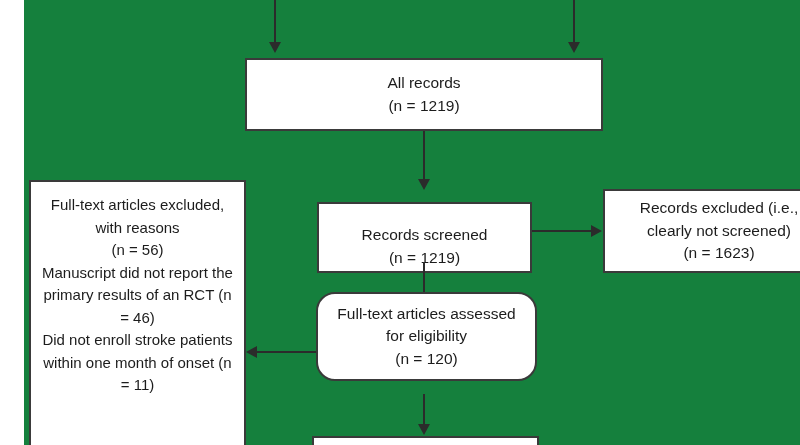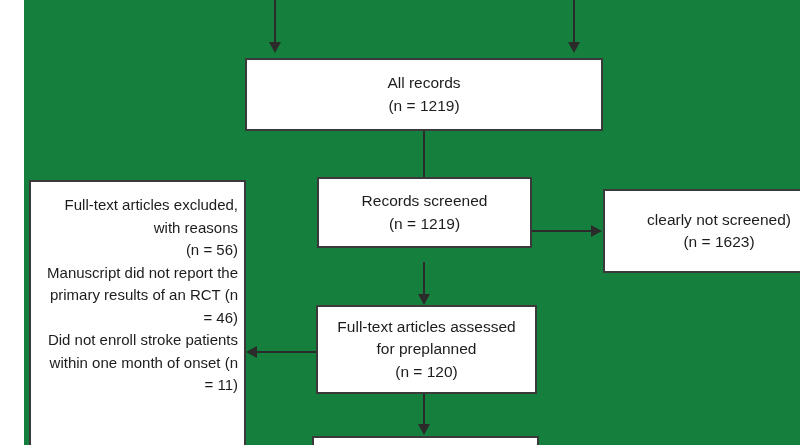--- a/index.html
+++ b/index.html
@@ -34,25 +34,25 @@
   }
   .box.left-align-block {
     justify-content: flex-start;
     padding-top: 12px;
   }
   .box .line {
     display: block;
     white-space: nowrap;
   }
   .box-left-text {
-    text-align: right;
+    text-align: center;
     width: 100%;
   }
   .box-center-text {
-    text-align: right;
+    text-align: center;
     width: 100%;
   }
 
   
   .vline {
     position: absolute;
     width: 2px;
     background: #2b2b2b;
   }
   .hline {
@@ -97,39 +97,40 @@
   <div class="arrow-down" style="left:544px; top:42px;"></div>
 
   <div class="box" style="left:221px; top:58px; width:358px; height:73px;">
     <span class="line">All records</span>
     <span class="line">(n = 1219)</span>
   </div>
 
   <div class="vline" style="left:399px; top:131px; height:48px;"></div>
   <div class="arrow-down" style="left:394px; top:179px;"></div>
 
-  <div class="box" style="left:293px; top:177px; width:215px; height:71px;">
+  <div class="box" style="left:293px; top:202px; width:215px; height:71px;justify-content:flex-end;">
     <span class="line">Records screened</span>
     <span class="line">(n = 1219)</span>
   </div>
 
   <div class="hline" style="left:508px; top:230px; width:60px;"></div>
   <div class="arrow-right" style="left:567px; top:225px;"></div>
 
   <div class="box" style="left:579px; top:189px; width:232px; height:84px;">
+    <span class="line">Records excluded (i.e.,</span>
     <span class="line">clearly not screened)</span>
     <span class="line">(n = 1623)</span>
   </div>
 
   <div class="vline" style="left:399px; top:262px; height:32px;"></div>
   <div class="arrow-down" style="left:394px; top:294px;"></div>
 
-  <div class="box" style="left:292px; top:305px; width:221px; height:89px;">
+  <div class="box" style="left:292px; top:292px; width:221px; height:89px;border-radius:19px;">
     <span class="line">Full-text articles assessed</span>
-    <span class="line">for preplanned</span>
+    <span class="line">for eligibility</span>
     <span class="line">(n = 120)</span>
   </div>
 
   <div class="hline" style="left:233px; top:351px; width:59px;"></div>
   <div class="arrow-left" style="left:222px; top:346px;"></div>
 
   <div class="box left-align-block" style="left:5px; top:180px; width:217px; height:278px; font-size:15px; line-height:1.5;">
     <span class="box-center-text">Full-text articles excluded,</span>
     <span class="box-center-text">with reasons</span>
     <span class="box-center-text">(n = 56)</span>

